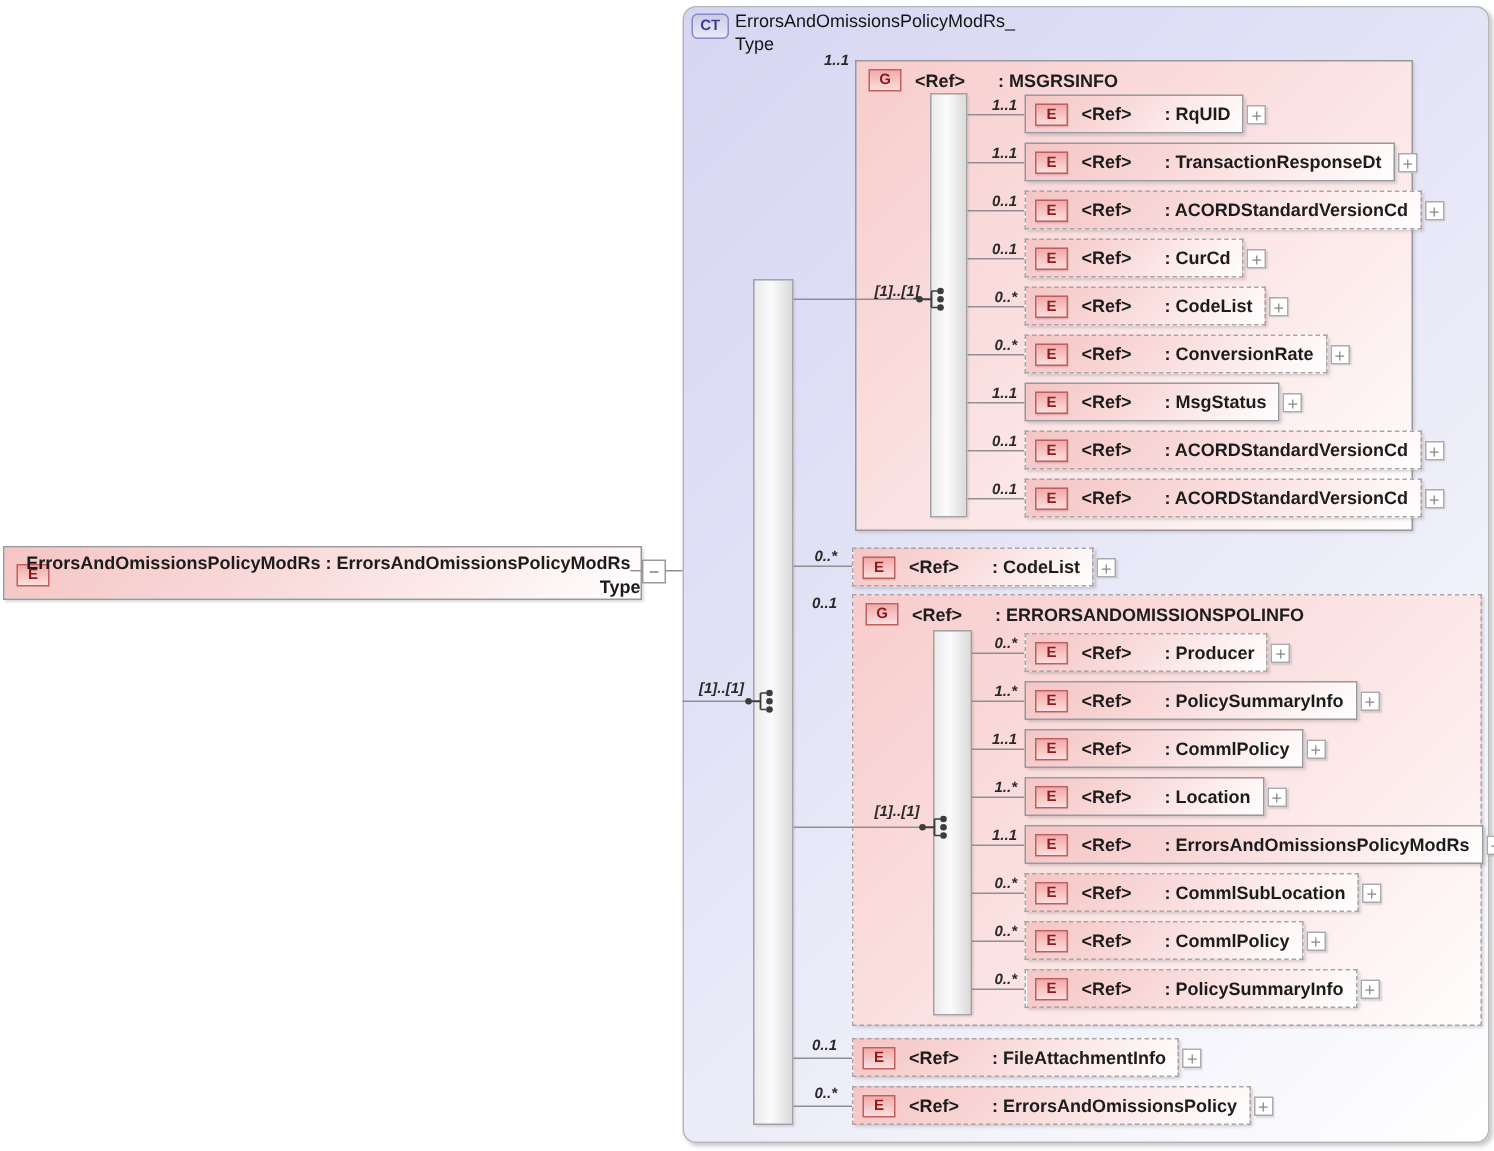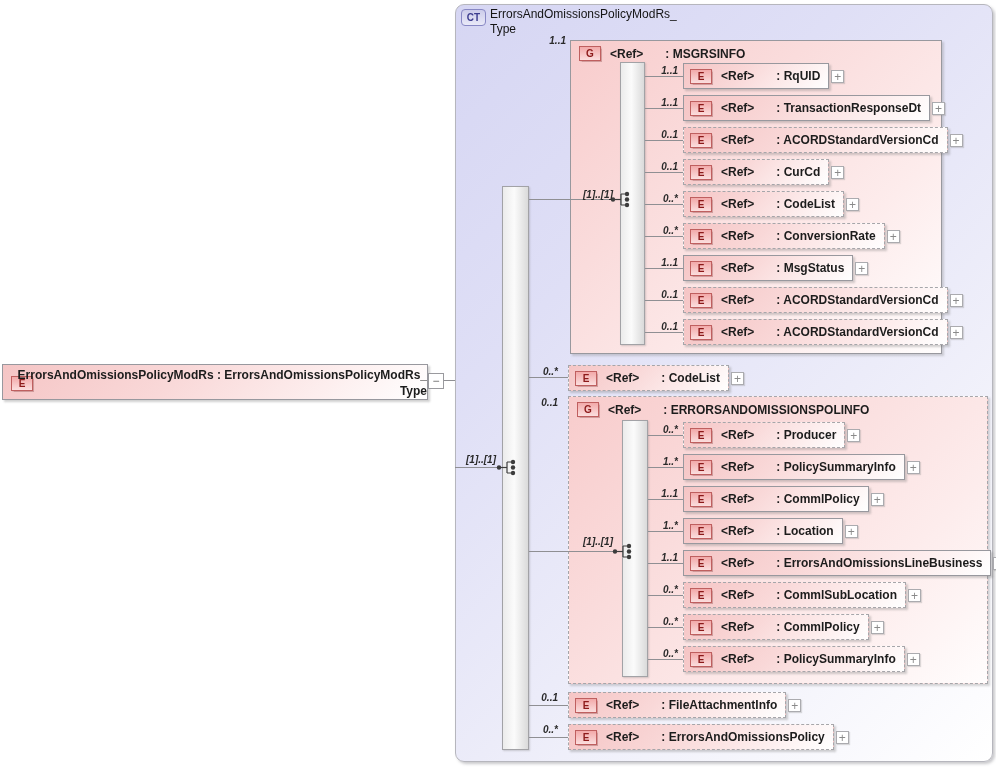--- a/index.html
+++ b/index.html
@@ -271,21 +271,21 @@
     <span class="card" style="left:-46px;top:1px;width:40px">1..*</span>
     <span class="badge">E</span>
     <span class="ref">&lt;Ref&gt;</span>
     <span class="name">: Location</span>
     <span class="plus">+</span>
   </div>
   <div class="node" style="left:683px;top:550px">
     <span class="card" style="left:-46px;top:1px;width:40px">1..1</span>
     <span class="badge">E</span>
     <span class="ref">&lt;Ref&gt;</span>
-    <span class="name">: ErrorsAndOmissionsLineBusiness</span>
+    <span class="name">: ErrorsAndOmissionsPolicyModRs</span>
     <span class="plus">+</span>
   </div>
   <div class="node dashed" style="left:683px;top:582px">
     <span class="card" style="left:-46px;top:1px;width:40px">0..*</span>
     <span class="badge">E</span>
     <span class="ref">&lt;Ref&gt;</span>
     <span class="name">: CommlSubLocation</span>
     <span class="plus">+</span>
   </div>
   <div class="node dashed" style="left:683px;top:614px">

